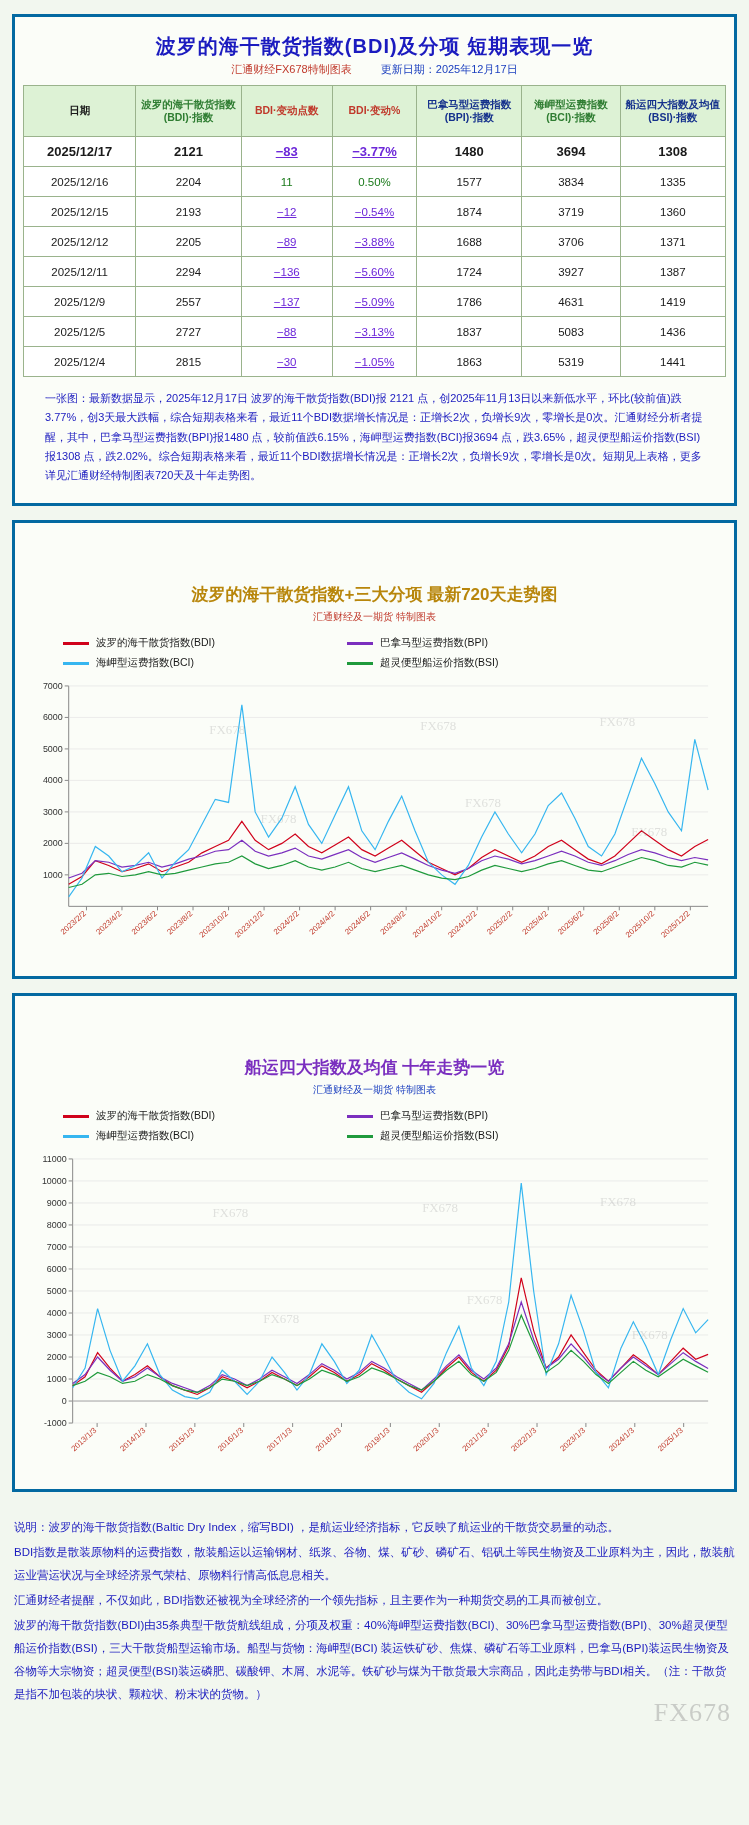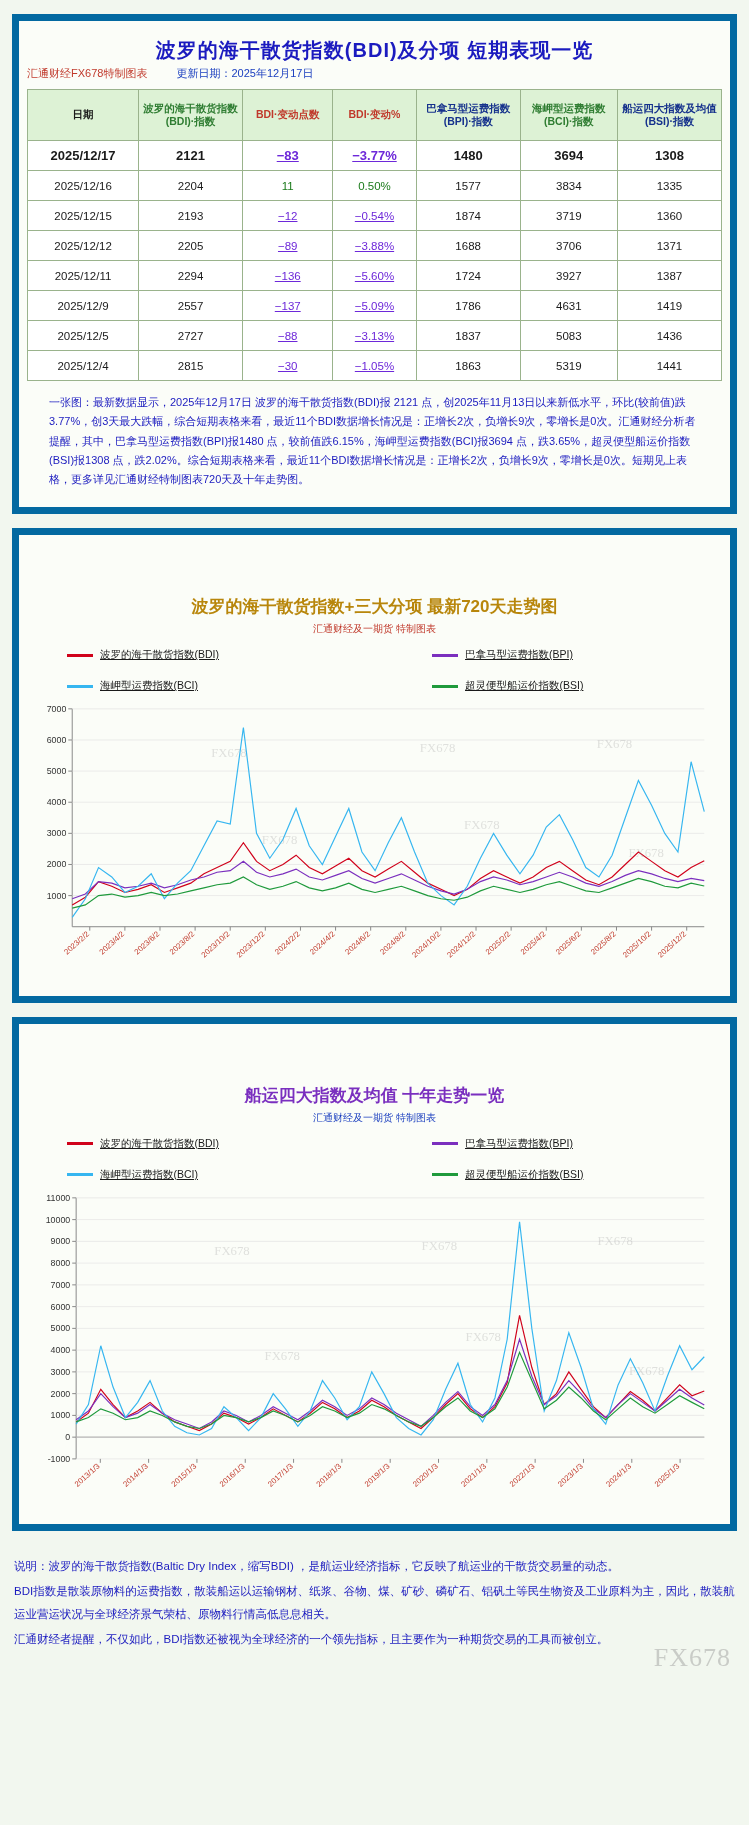--- a/index.html
+++ b/index.html
@@ -7,36 +7,36 @@
     width:749px;
     background:#f2f7ef;
     font-family:"Liberation Sans","DejaVu Sans",sans-serif;
     color:#1a1a1a;
   }
   .page{width:749px;position:relative;}
 
   
   .panel{
     background:#fbfdf8;
-    border:7px solid #0369a1;
+    border:3px solid #0369a1;
     margin:14px 12px;
   }
 
   
   .table-panel{padding:10px 8px 8px 8px;}
   .t-title{
     text-align:center;
     color:#1b1bbf;
     font-size:20px;
     font-weight:bold;
     letter-spacing:1px;
     padding:6px 0 2px 0;
   }
   .t-subline{
-    text-align:left;
+    text-align:center;
     font-size:11px;
     color:#c0392b;
     padding-bottom:8px;
   }
   .t-subline .upd{color:#1b3fbf;margin-left:26px;}
   table.bdi{
     border-collapse:collapse;
     width:100%;
     font-size:11.5px;
   }
@@ -80,25 +80,24 @@
   }
   .c-title.purple{color:#7a2fbf;}
   .c-sub{
     text-align:center;
     color:#c0392b;
     font-size:10px;
     padding:4px 0 2px 0;
   }
   .c-sub.blue{color:#1b3fbf;}
   .legend{
-    display:flex;flex-wrap:wrap;justify-content:space-between;
-    gap:17px 34px;
+    display:flex;flex-wrap:wrap;justify-content:flex-start;
+    gap:6px 34px;
     padding:10px 40px 4px 40px;
     font-size:10.5px;
-    text-decoration:underline;
   }
   .legend .li{display:flex;align-items:center;width:250px;}
   .legend .sw{width:26px;height:3px;margin-right:7px;display:inline-block;}
   .plot-wrap{position:relative;padding:4px 4px 0 4px;}
   .plot-wrap svg{display:block;width:100%;}
 
   
   .footer{
     padding:10px 14px 26px 14px;
     font-size:11.5px;
@@ -415,16 +414,17 @@
           <text x="442.8" y="154.3" font-size="13" fill="rgba(150,150,150,0.28)" font-family="Liberation Serif, serif">FX678</text>
           <text x="609.2" y="188.88000000000002" font-size="13" fill="rgba(150,150,150,0.28)" font-family="Liberation Serif, serif">FX678</text>
         </svg>
     </div>
   </div>
 
   <div class="footer">
     <p>说明：波罗的海干散货指数(Baltic Dry Index，缩写BDI) ，是航运业经济指标，它反映了航运业的干散货交易量的动态。</p>
     <p>BDI指数是散装原物料的运费指数，散装船运以运输钢材、纸浆、谷物、煤、矿砂、磷矿石、铝矾土等民生物资及工业原料为主，因此，散装航运业营运状况与全球经济景气荣枯、原物料行情高低息息相关。</p>
     <p>汇通财经者提醒，不仅如此，BDI指数还被视为全球经济的一个领先指标，且主要作为一种期货交易的工具而被创立。</p>
+    <p>波罗的海干散货指数(BDI)由35条典型干散货航线组成，分项及权重：40%海岬型运费指数(BCI)、30%巴拿马型运费指数(BPI)、30%超灵便型船运价指数(BSI)，三大干散货船型运输市场。船型与货物：海岬型(BCI) 装运铁矿砂、焦煤、磷矿石等工业原料，巴拿马(BPI)装运民生物资及谷物等大宗物资；超灵便型(BSI)装运磷肥、碳酸钾、木屑、水泥等。铁矿砂与煤为干散货最大宗商品，因此走势带与BDI相关。（注：干散货是指不加包装的块状、颗粒状、粉末状的货物。）</p>
   </div>
   <div class="fx-big">FX678</div>
 
 </div>
 
 </body></html>

